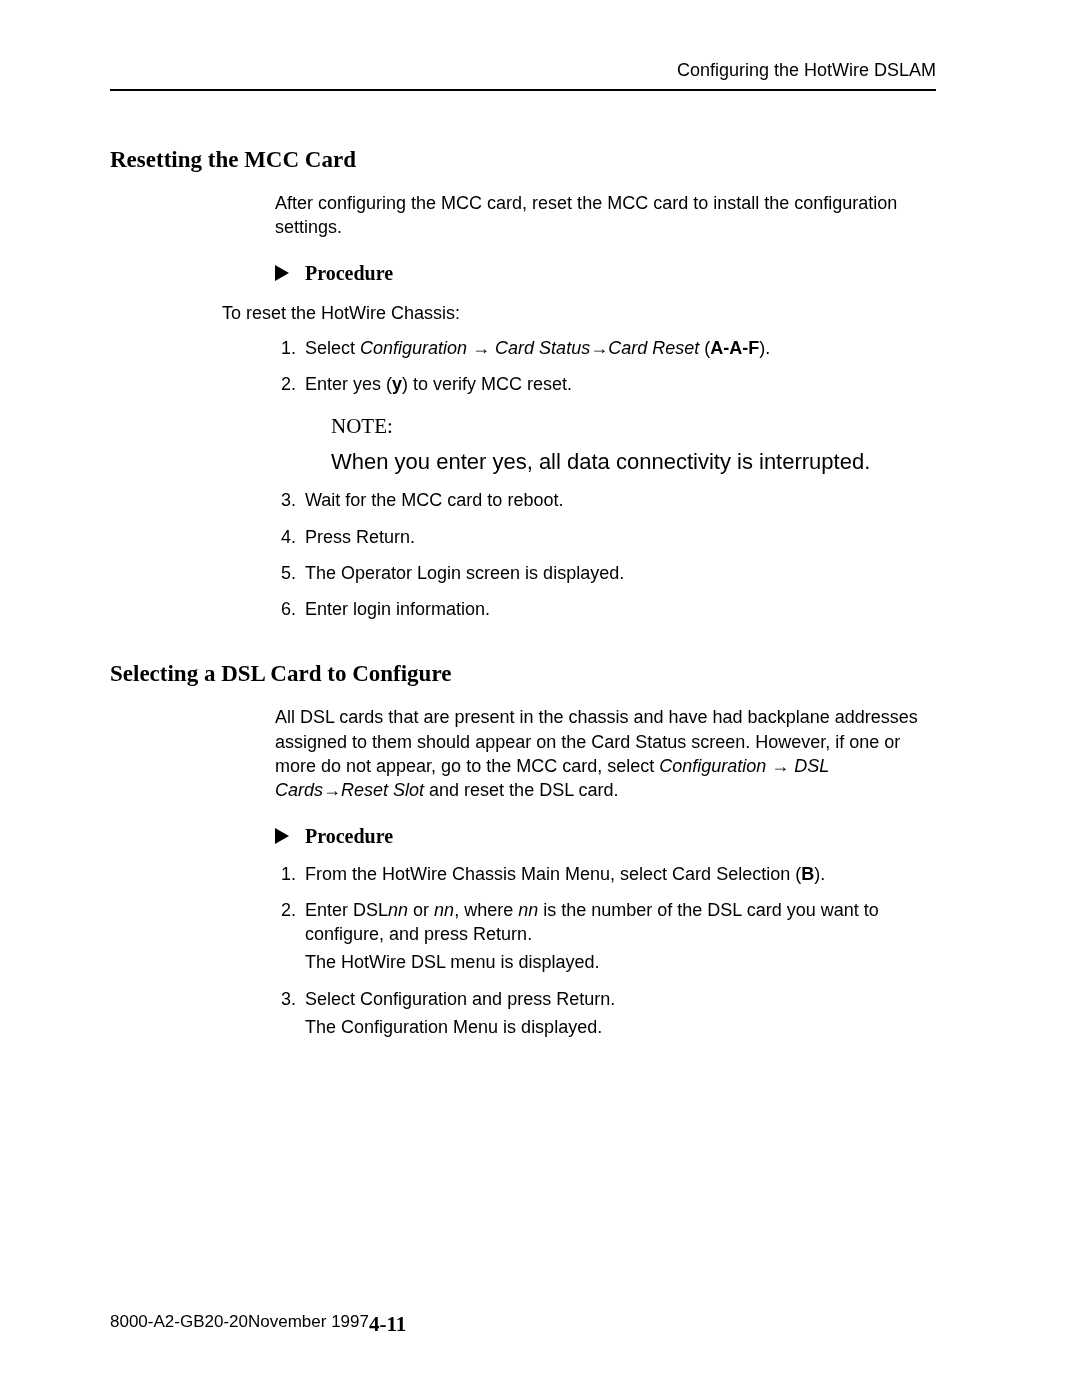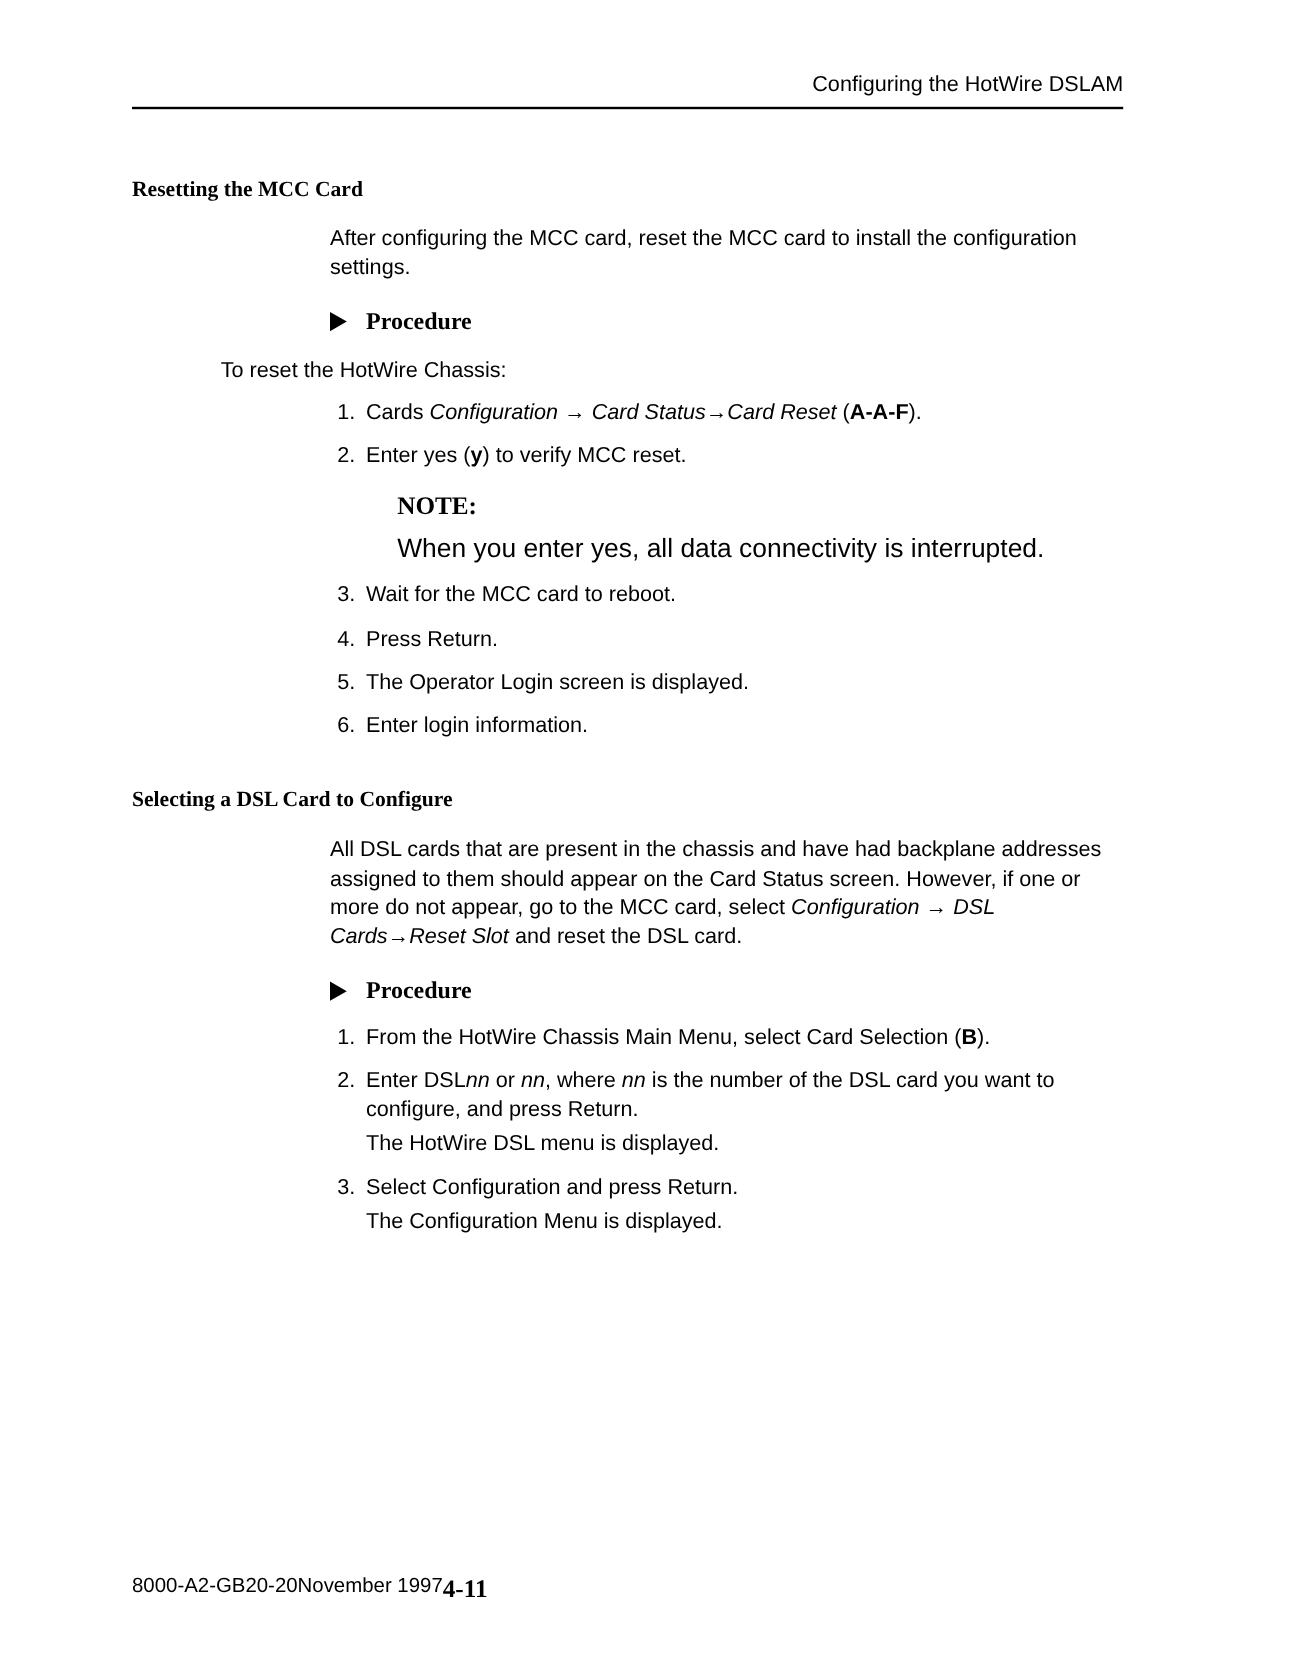--- a/index.html
+++ b/index.html
@@ -21,21 +21,21 @@
     font-size: 18px;
     padding-bottom: 8px;
   }
   .rule {
     border-top: 2px solid #000;
     margin-bottom: 56px;
   }
   h2.section {
     font-family: "Times New Roman", Times, serif;
     font-weight: bold;
-    font-size: 18px;
+    font-size: 23px;
     margin: 0 0 18px 0;
   }
   .body-indent {
     margin-left: 165px;
     font-size: 18px;
     line-height: 1.35;
   }
   .proc-heading {
     margin-left: 165px;
     margin-top: 22px;
@@ -50,41 +50,41 @@
     border-top: 8px solid transparent;
     border-bottom: 8px solid transparent;
     border-left: 14px solid #000;
   }
   .proc-heading .label {
     font-family: "Times New Roman", Times, serif;
     font-weight: bold;
     font-size: 20px;
   }
   .intro2 {
-    margin-left: 74px;
+    margin-left: 112px;
     font-size: 18px;
     margin-bottom: 12px;
   }
   ol.steps {
     margin: 0 0 0 165px;
     padding-left: 26px;
     font-size: 18px;
   }
   ol.steps > li {
     margin-bottom: 12px;
     padding-left: 4px;
     line-height: 1.35;
   }
   .note-block {
     margin-top: 10px;
     margin-left: 26px;
   }
   .note-title {
     font-family: "Times New Roman", Times, serif;
-    font-weight: bold;
+    font-weight: normal;
     font-size: 21px;
     margin-bottom: 6px;
     margin-top: 16px;
   }
   .note-body {
     font-size: 22px;
   }
   .sub {
     margin-top: 4px;
   }
@@ -121,21 +121,21 @@
 
   <div class="proc-heading">
     <span class="tri"></span>
     <span class="label">Procedure</span>
   </div>
 
   <p class="intro2">To reset the HotWire Chassis:</p>
 
   <ol class="steps">
     <li>
-      <span>Cards </span><em class="it">Configuration → Card Status→Card Reset</em><span> (</span><strong class="b">A-A-F</strong><span>).</span>
+      <span>Select </span><em class="it">Configuration → Card Status→Card Reset</em><span> (</span><strong class="b">A-A-F</strong><span>).</span>
     </li>
     <li>
       <span>Enter yes (</span><strong class="b">y</strong><span>) to verify MCC reset.</span>
       <div class="note-block">
         <div class="note-title">NOTE:</div>
         <div class="note-body">When you enter yes, all data connectivity is interrupted.</div>
       </div>
     </li>
     <li>Wait for the MCC card to reboot.</li>
     <li>Press Return.</li>

